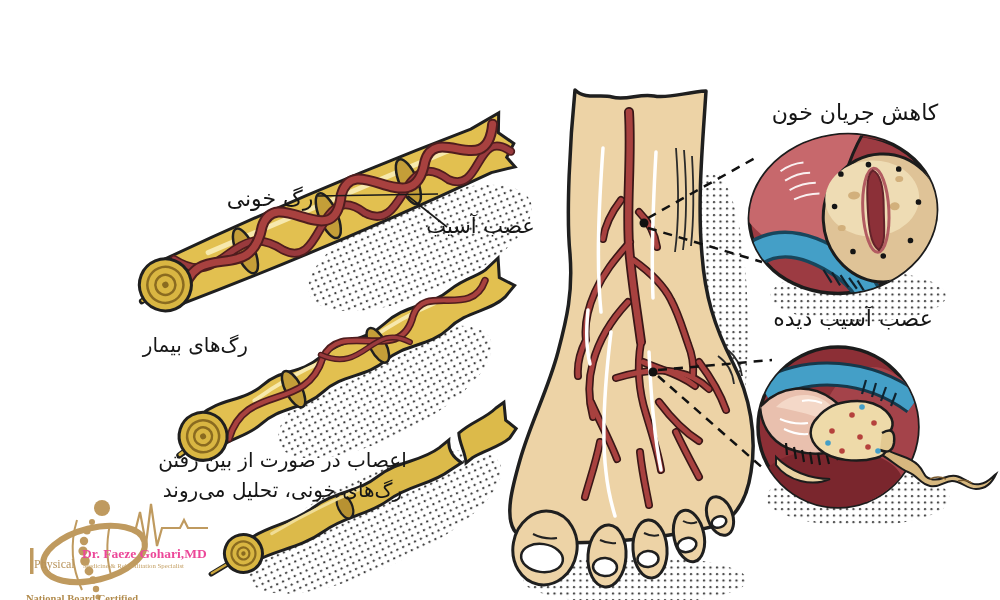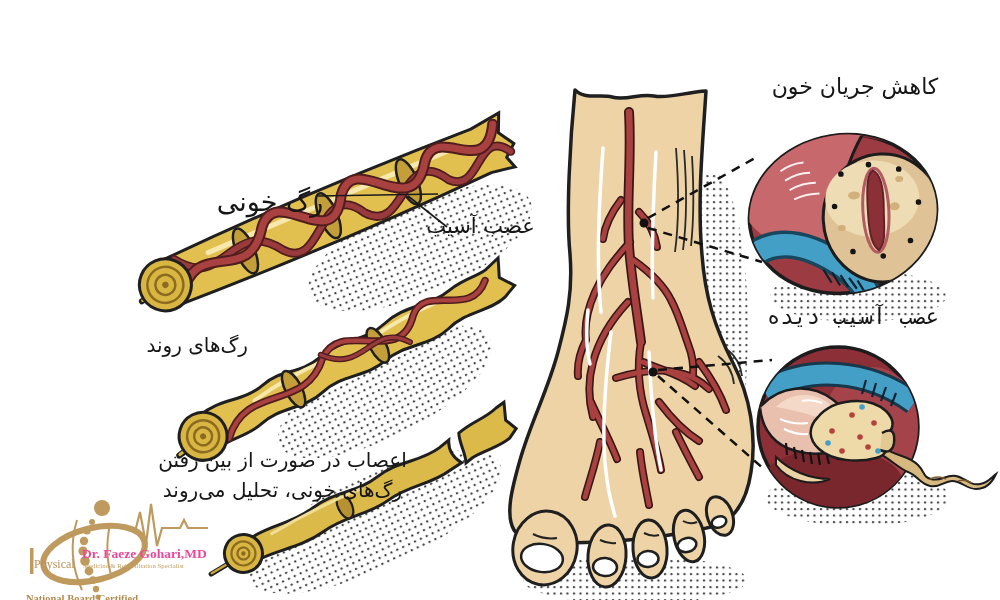--- a/index.html
+++ b/index.html
@@ -354,35 +354,35 @@
           <circle cx="74" cy="91" r="3.2"></circle>
           <circle cx="76" cy="99" r="2.6"></circle>
     </g>
     <path d="M 55,22 C 48,45 50,70 60,92" fill="none" stroke="#bf9a5f" stroke-width="2"></path>
     <path d="M 88,26 C 84,45 84,62 90,80" fill="none" stroke="#bf9a5f" stroke-width="2"></path>
     <path d="M 100,30 L 114,30 L 118,14 L 124,46 L 129,6 L 135,48 L 140,30 L 158,30 L 162,22 L 166,30 L 186,30" fill="none" stroke="#bf9a5f" stroke-width="2.2"></path>
     <rect x="8" y="50" width="3.5" height="26" fill="#bf9a5f"></rect>
   </g>
 </svg>
 
-  <div class="fa-label" style="left:205px;top:182px;width:130px;font-size:27px;">رگ خونی</div>
+  <div class="fa-label" style="left:205px;top:182px;width:130px;font-size:22px;">رگ خونی</div>
 
   <div class="fa-label" style="left:413px;top:211px;width:135px;font-size:21px;">عصب آسیب</div>
 
   <div class="fa-label" style="left:58px;top:330px;width:190px;text-align:right;font-size:20px;">
-    <span>رگ‌های روند</span><br>
+    <span>رگ‌های بیمار</span><br>
   </div>
 
   <div class="fa-label" style="left:130px;top:445px;width:305px;font-size:20px;">
     <span>اعصاب در صورت از بین رفتن</span><br>
     <span>رگ‌های خونی، تحلیل می‌روند</span>
   </div>
 
-  <div class="fa-label" style="left:755px;top:70px;width:200px;font-size:22px;">کاهش جریان خون</div>
-
-  <div class="fa-label" style="left:758px;top:302px;width:190px;font-size:22px;font-family:Liberation Mono, monospace;">عصب آسیب دیده</div>
+  <div class="fa-label" style="left:755px;top:96px;width:200px;font-size:22px;">کاهش جریان خون</div>
+
+  <div class="fa-label" style="left:758px;top:302px;width:190px;font-size:22px;">عصب آسیب دیده</div>
 
   <div class="logo-text" style="left:34px;top:557px;font-size:12px;">Physical</div>
   <div class="logo-text" style="left:82px;top:546px;font-size:13.5px;font-weight:bold;color:#ec4899;">Dr. Faeze Gohari,MD</div>
   <div class="logo-text" style="left:83px;top:562px;font-size:6.8px;color:#c4a065;">Medicine &amp; Rehabilitation Specialist</div>
   <div class="logo-text" style="left:26px;top:573px;font-size:10.5px;font-weight:bold;color:#b28c4e;margin-top:20px;">National Board Certified</div>
 
 </div>
 
 </body></html>

